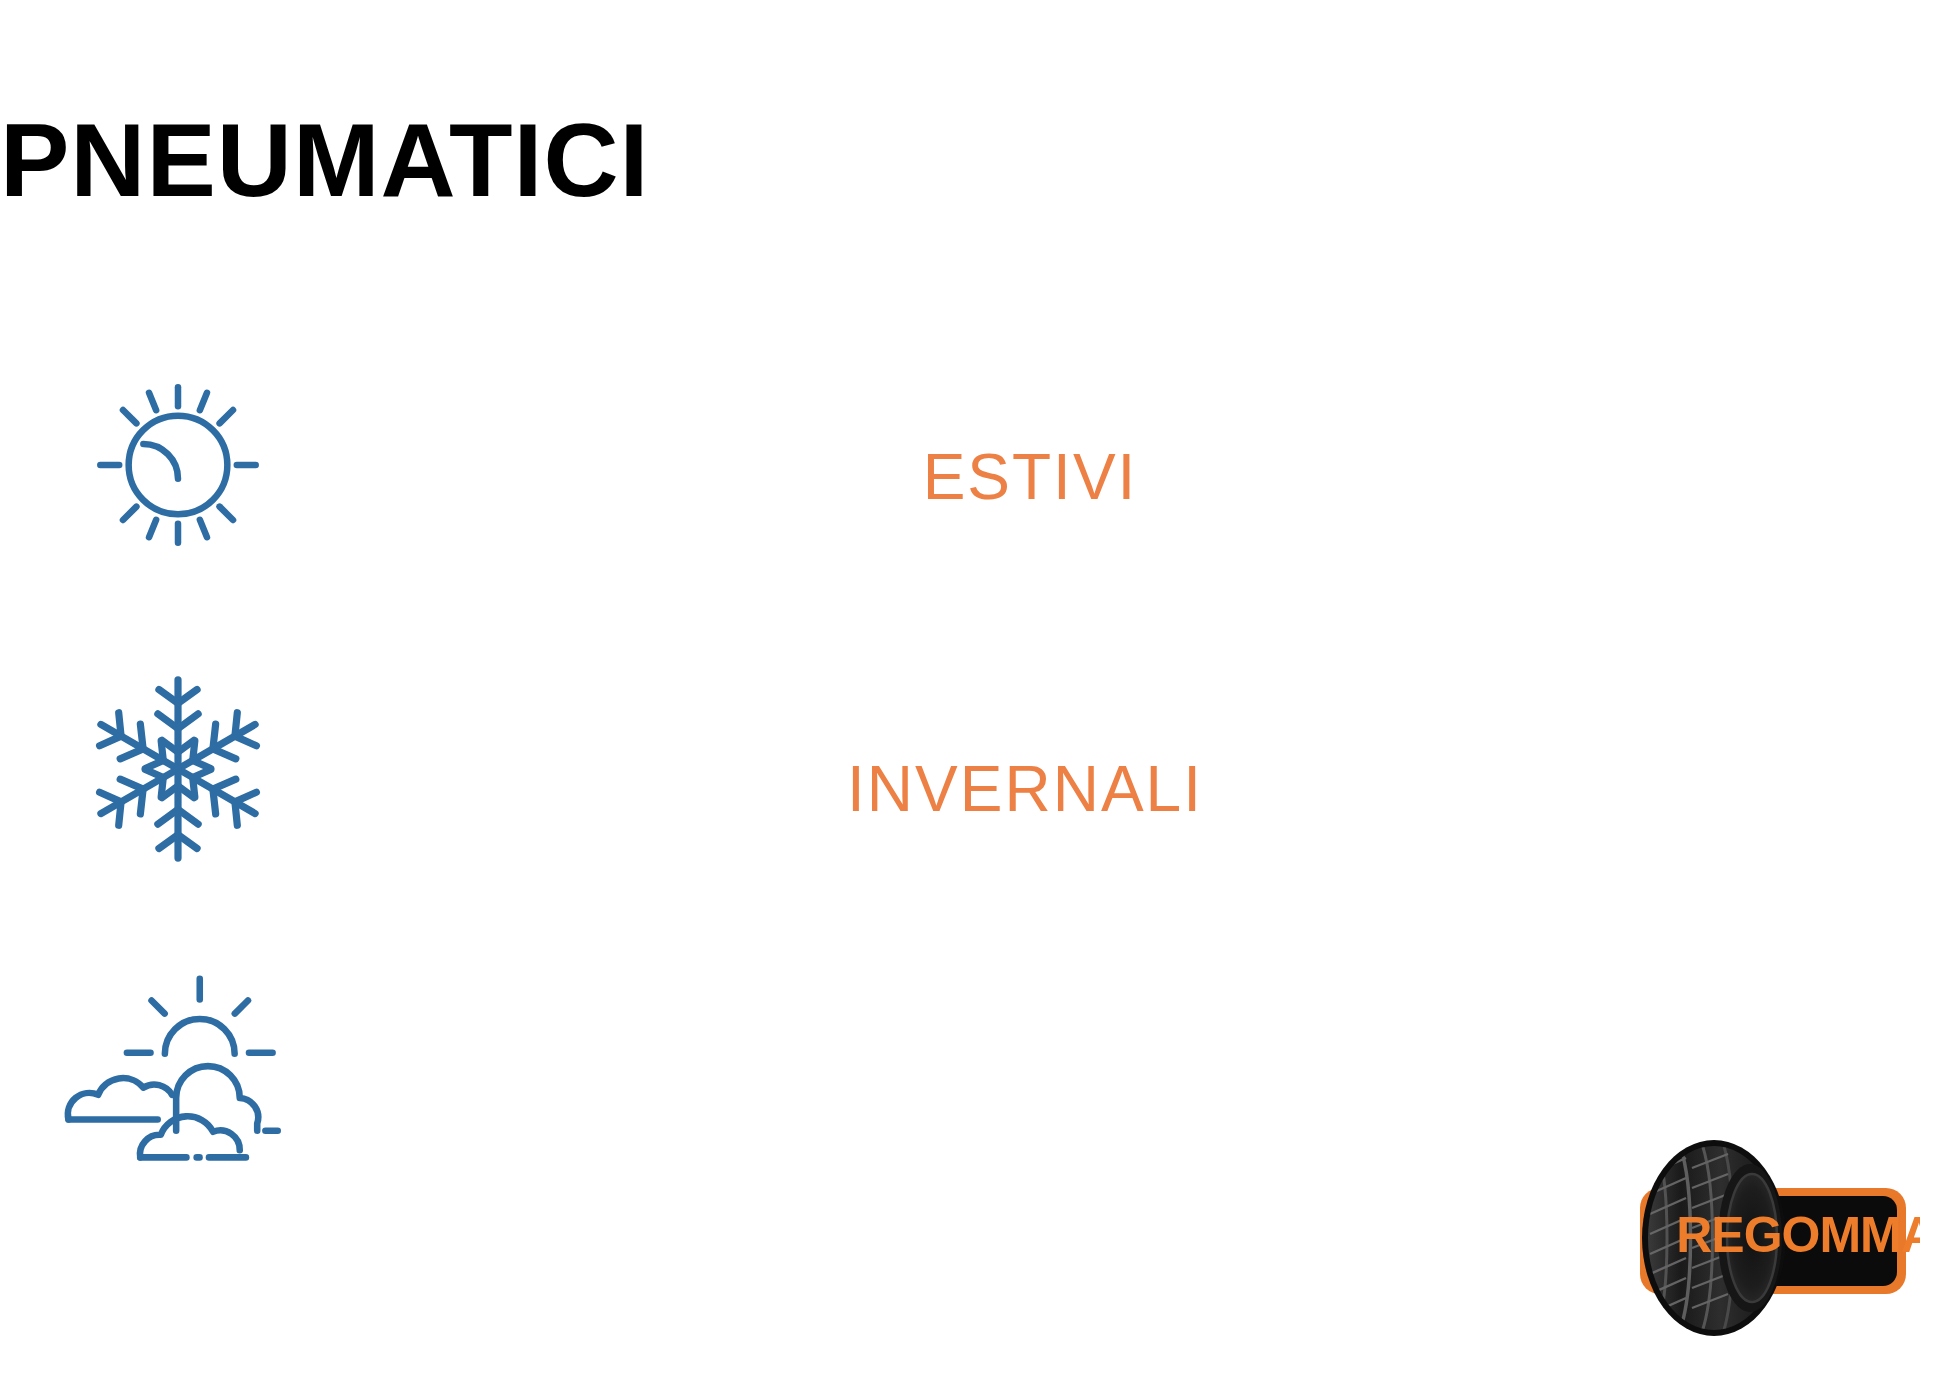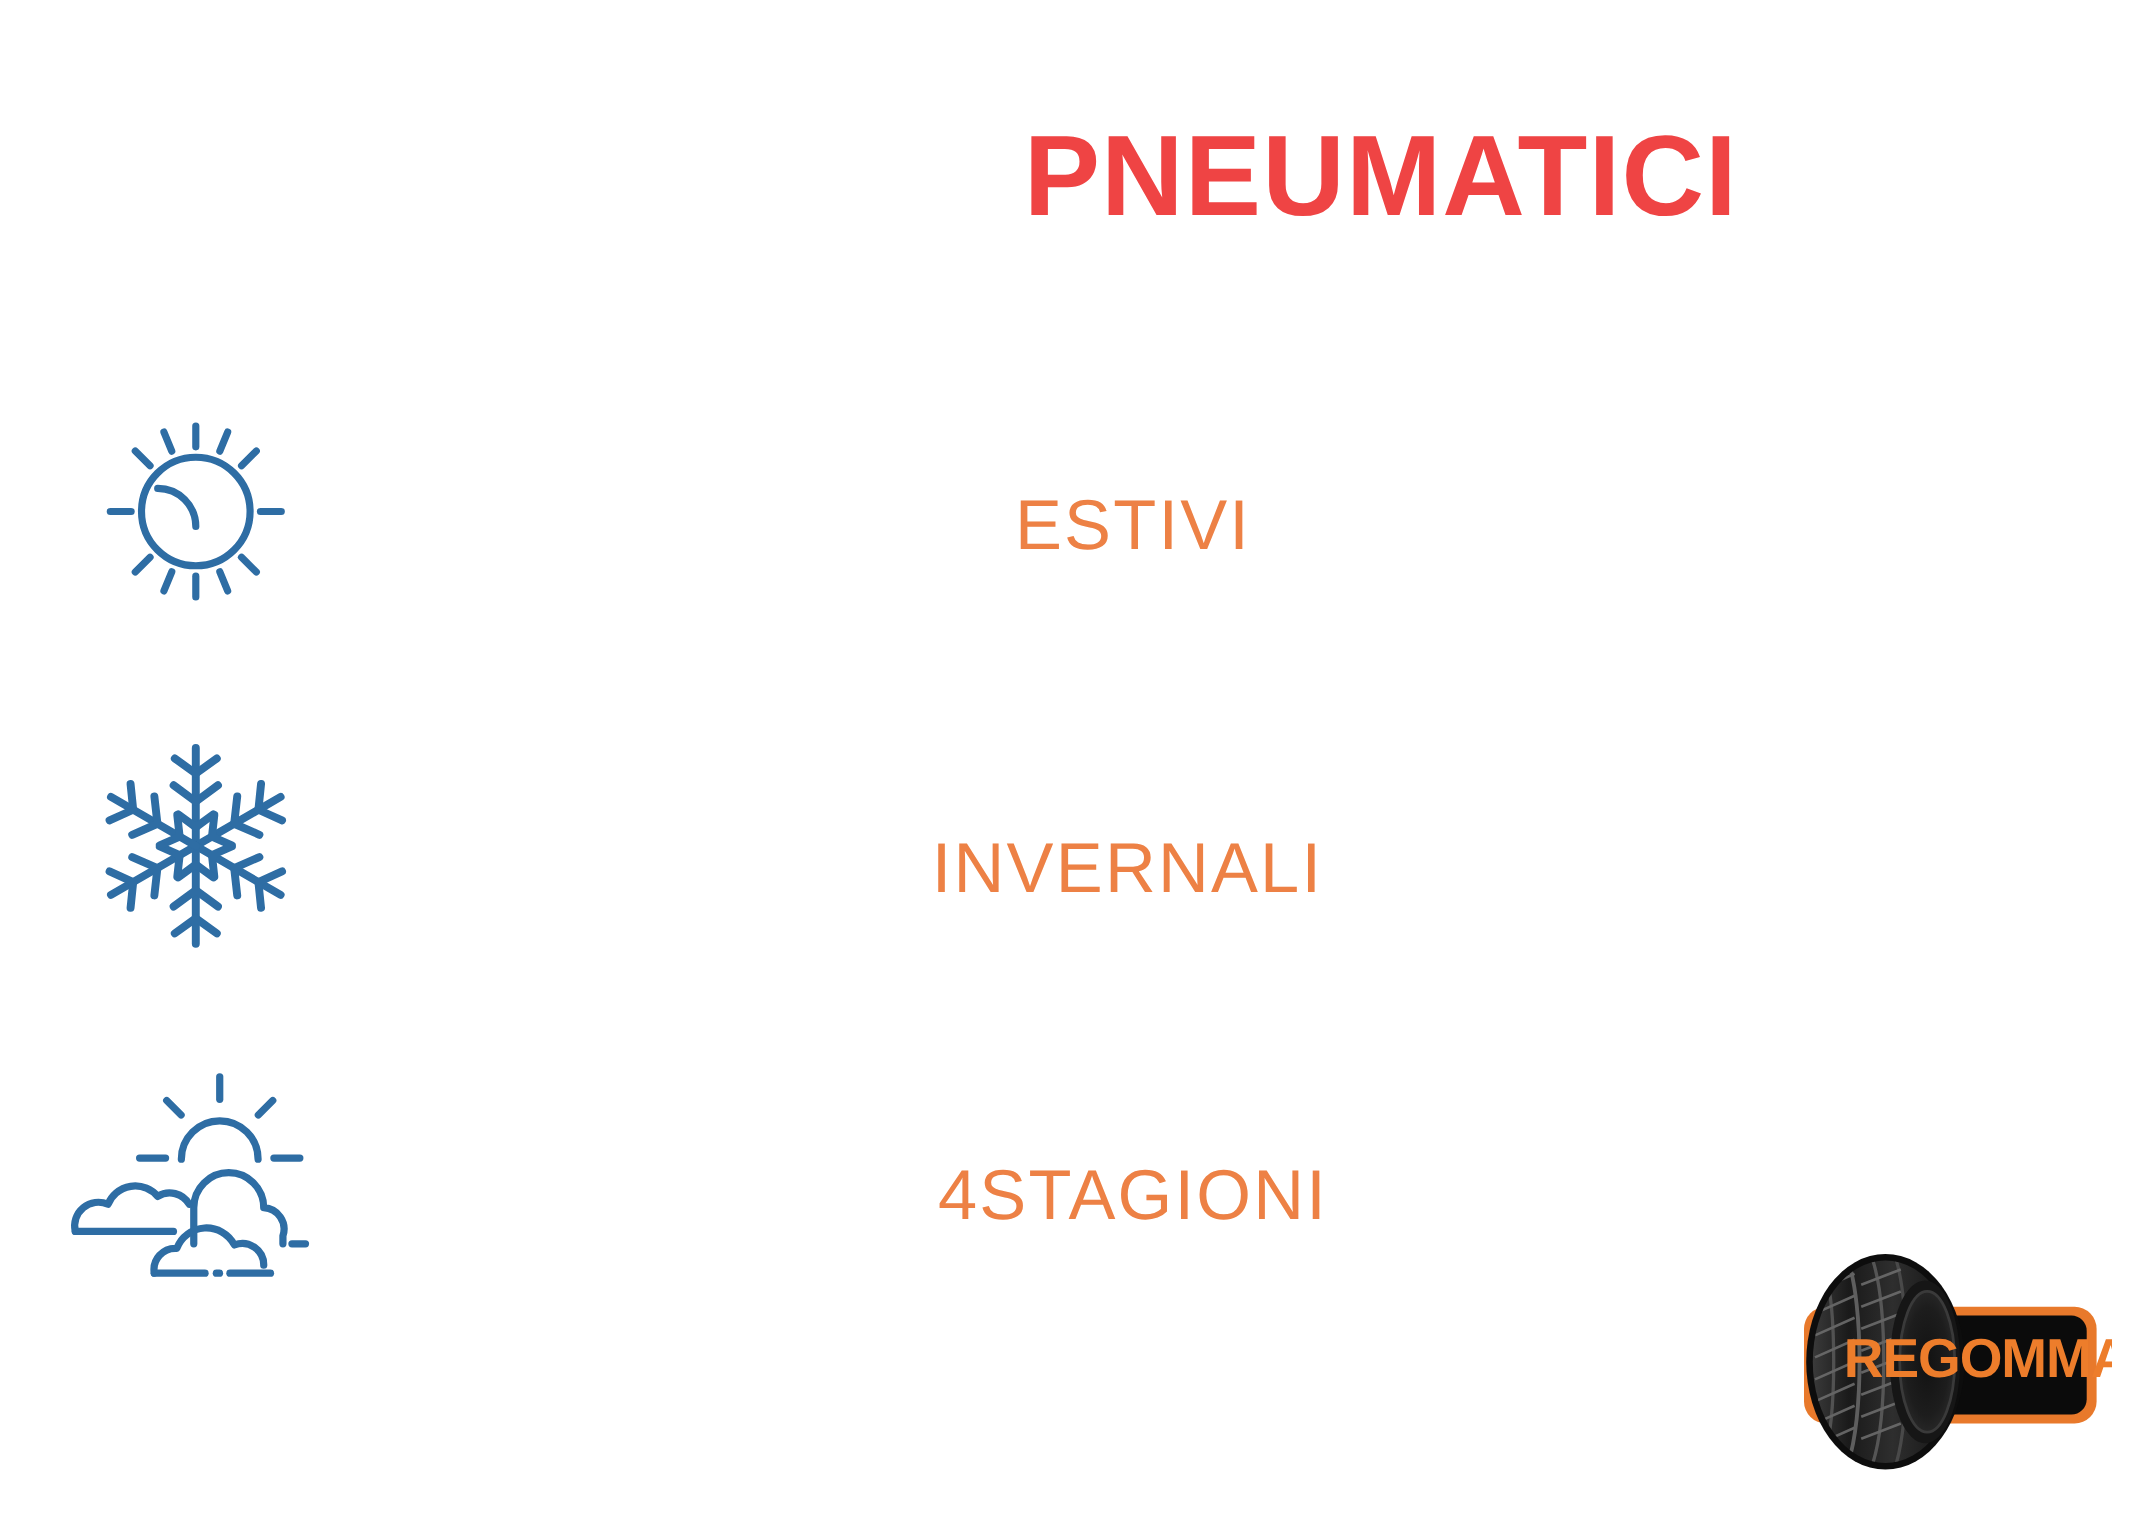--- a/index.html
+++ b/index.html
@@ -22,25 +22,25 @@
     height: 1376px;
     background: #ffffff;
   }
 
   
   .title {
     position: absolute;
     left: 0;
     top: 108px;
     width: 1580px;
-    text-align: right;
+    text-align: left;
     font-size: 104px;
     font-weight: bold;
     letter-spacing: 1px;
-    color: #ef4444;
+    color: #000000;
     line-height: 1.0;
     white-space: nowrap;
   }
 
   
   .row {
     position: absolute;
     left: 0;
     width: 1300px;
     height: 230px;
@@ -205,23 +205,20 @@
         <line x1="8.5" y1="78.0" x2="52.0" y2="78.0"></line>
 
         <path d="M43.5 96.5
                  A9.5 9.5 0 0 1 53.5 85.5
                  A14.0 14.0 0 0 1 79.0 84.0
                  A9.5 9.5 0 0 1 92.0 93.0"></path>
         <line x1="43.5" y1="96.5" x2="66.0" y2="96.5"></line>
         <line x1="71.0" y1="96.5" x2="72.4" y2="96.5"></line>
         <line x1="77.0" y1="96.5" x2="95.0" y2="96.5"></line>
       </svg>
-    </div>
-    <div class="label-cell">
-      <span class="label">4STAGIONI</span>
     </div>
   </div>
 
   <div class="logo">
     <svg width="296" height="212" viewBox="0 0 296 212">
       <defs>
         <linearGradient id="tireG" x1="0" y1="0" x2="1" y2="0">
           <stop offset="0%" stop-color="#3a3a3a"></stop>
           <stop offset="25%" stop-color="#1a1a1a"></stop>
           <stop offset="55%" stop-color="#2e2e2e"></stop>

